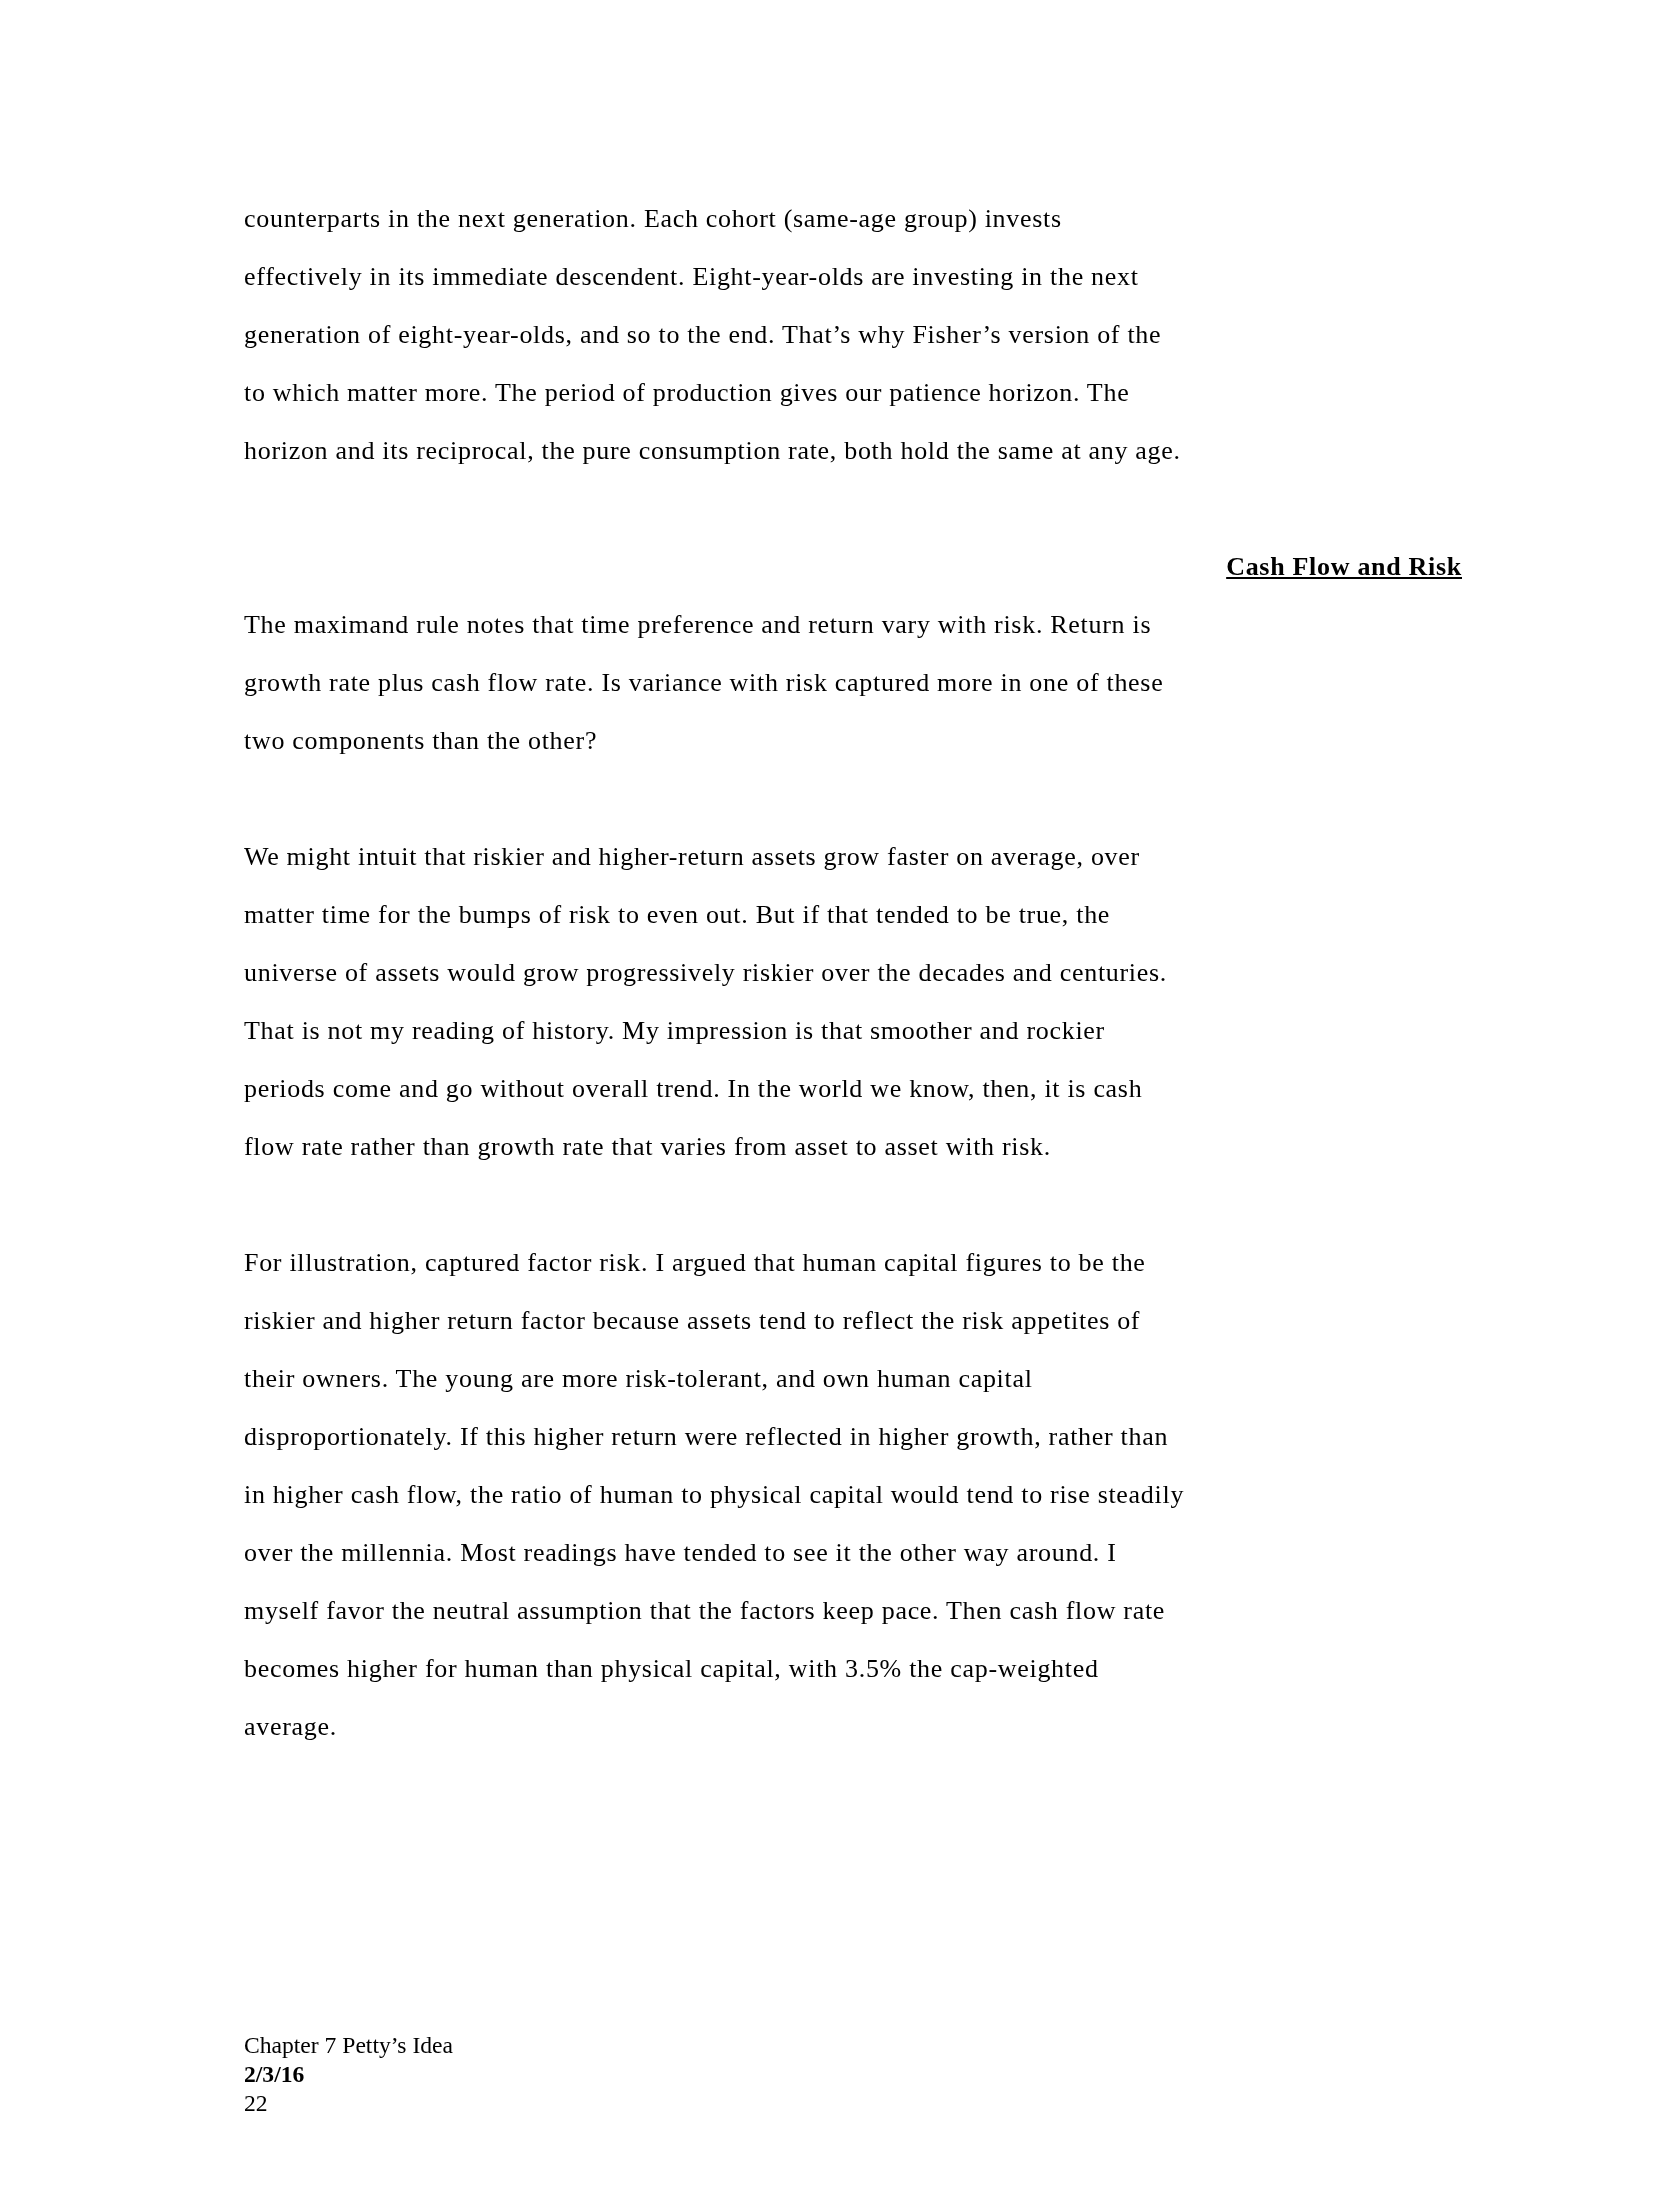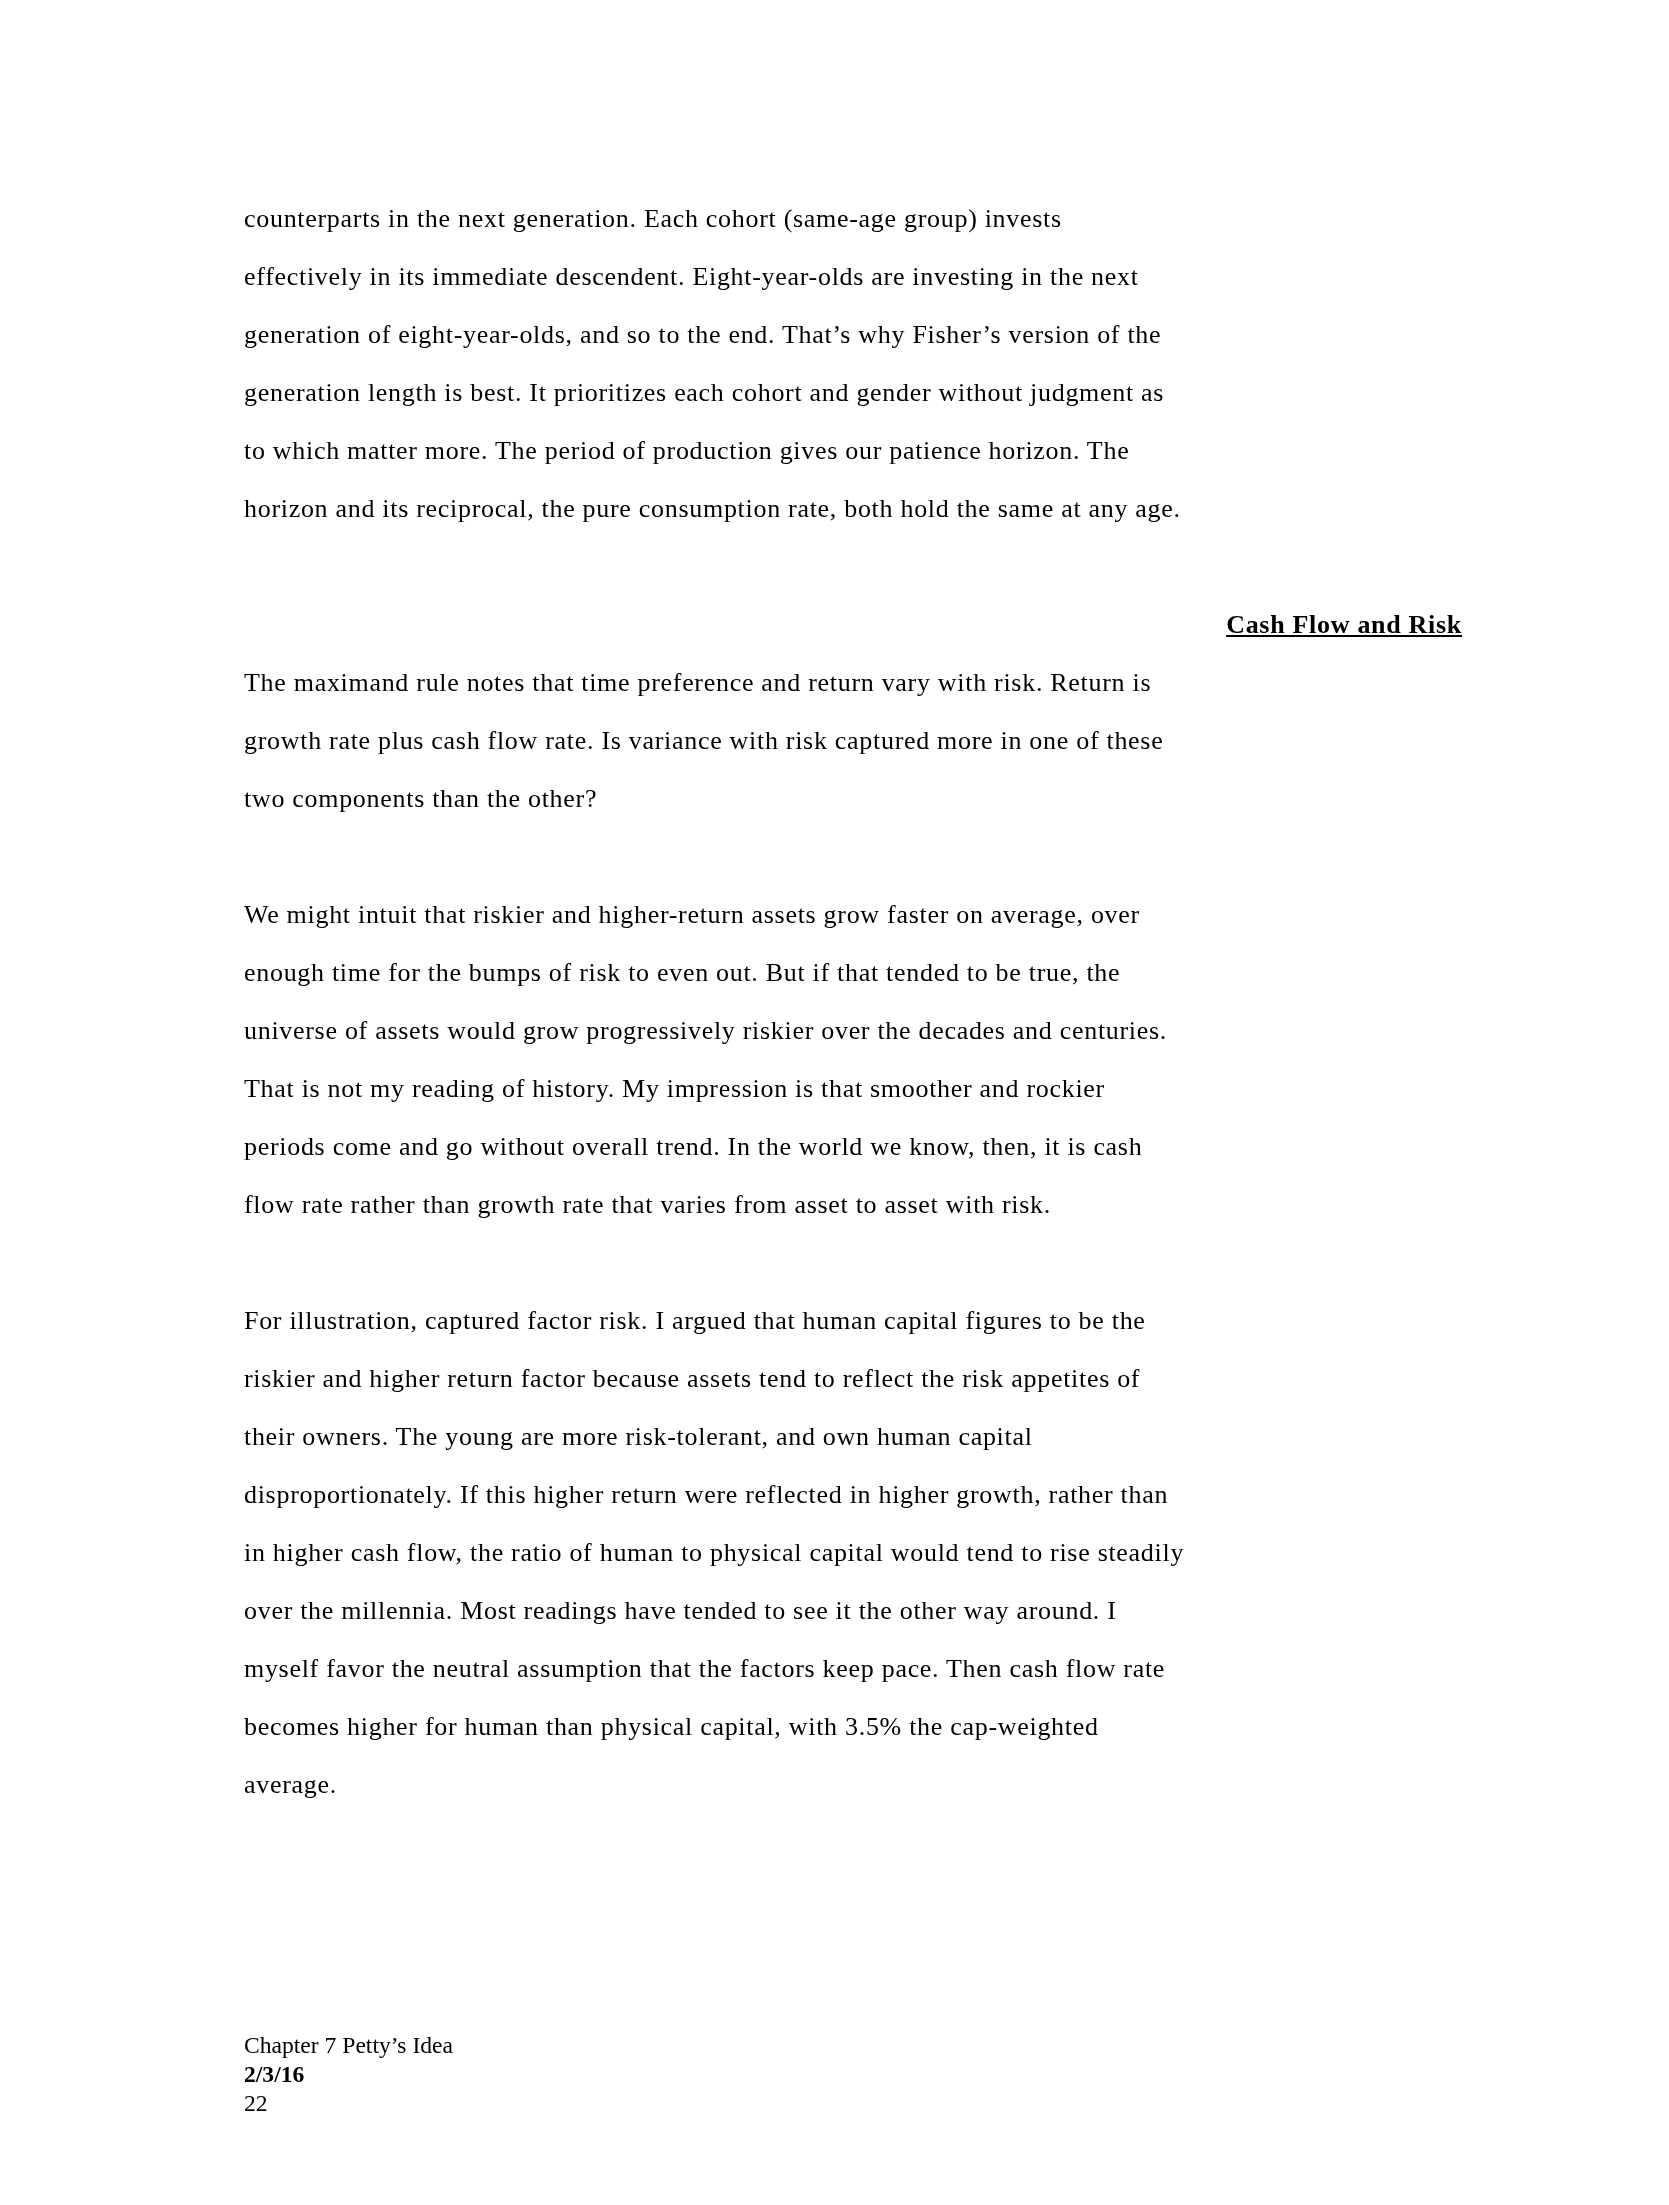--- a/index.html
+++ b/index.html
@@ -67,36 +67,35 @@
 <body>
 
 <div class="page">
 
   <div class="textblock">
 
     <div class="para">
       <div class="line">counterparts in the next generation. Each cohort (same-age group) invests</div>
       <div class="line">effectively in its immediate descendent. Eight-year-olds are investing in the next</div>
       <div class="line">generation of eight-year-olds, and so to the end. That’s why Fisher’s version of the</div>
-      <div class="line">generation length is best. It prioritizes each cohort and gender without judgment as</div>
       <div class="line">to which matter more. The period of production gives our patience horizon. The</div>
       <div class="line">horizon and its reciprocal, the pure consumption rate, both hold the same at any age.</div>
     </div>
 
     <div class="para" style="margin-bottom:0;">
       <div class="section-heading">Cash Flow and Risk</div>
       <div class="line">The maximand rule notes that time preference and return vary with risk. Return is</div>
       <div class="line">growth rate plus cash flow rate. Is variance with risk captured more in one of these</div>
       <div class="line">two components than the other?</div>
     </div>
     <div class="para" style="margin-bottom:0;height:58px;"></div>
 
     <div class="para">
       <div class="line">We might intuit that riskier and higher-return assets grow faster on average, over</div>
-      <div class="line">enough time for the bumps of risk to even out. But if that tended to be true, the</div>
+      <div class="line">matter time for the bumps of risk to even out. But if that tended to be true, the</div>
       <div class="line">universe of assets would grow progressively riskier over the decades and centuries.</div>
       <div class="line">That is not my reading of history. My impression is that smoother and rockier</div>
       <div class="line">periods come and go without overall trend. In the world we know, then, it is cash</div>
       <div class="line">flow rate rather than growth rate that varies from asset to asset with risk.</div>
     </div>
 
     <div class="para">
       <div class="line">For illustration, captured factor risk. I argued that human capital figures to be the</div>
       <div class="line">riskier and higher return factor because assets tend to reflect the risk appetites of</div>
       <div class="line">their owners. The young are more risk-tolerant, and own human capital</div>

